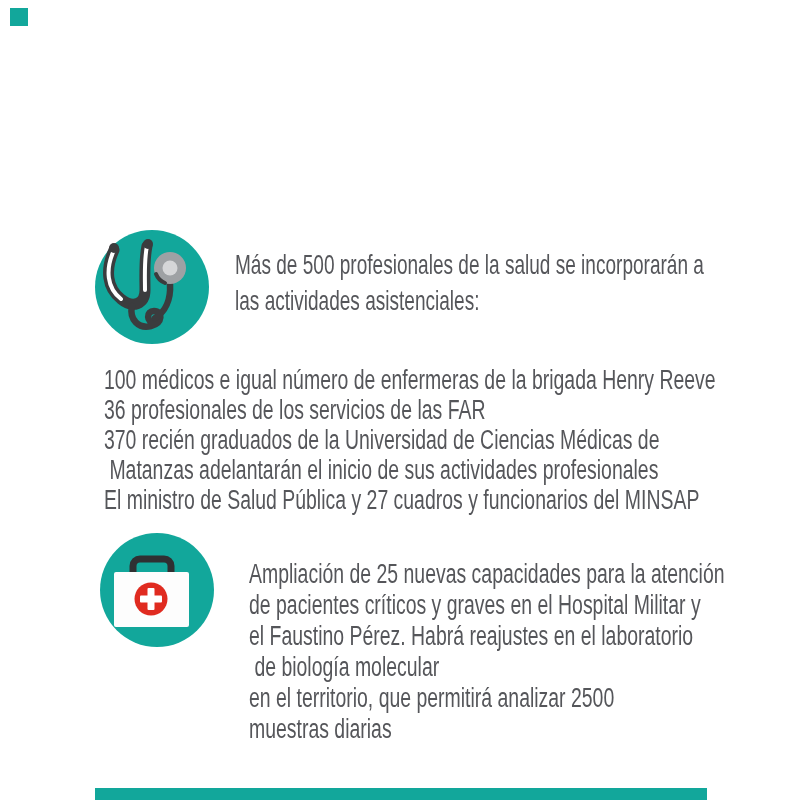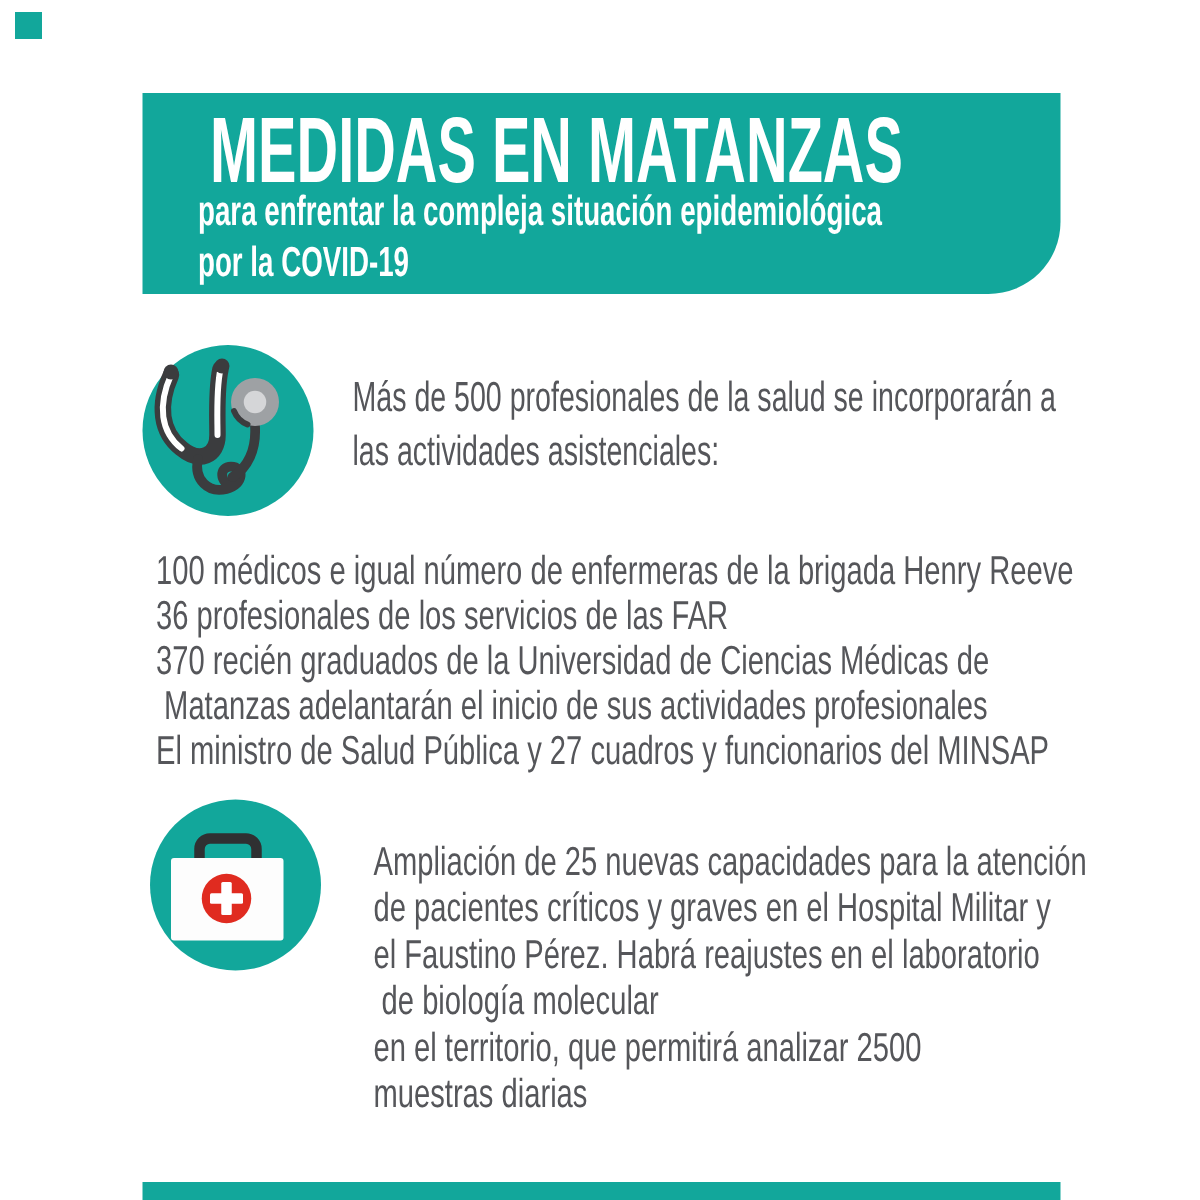--- a/index.html
+++ b/index.html
@@ -32,27 +32,20 @@
   #list-text{left:104px;top:365px;font-size:27px;line-height:30px;transform:scaleX(0.72);}
   #para2-text{left:249px;top:559px;font-size:27px;line-height:31px;transform:scaleX(0.72);}
 </style>
 </head>
 <body>
 
 <div id="canvas">
 
   <div id="corner-square" class="teal"></div>
 
-  <div id="banner" class="teal">
-    <div id="banner-title">MEDIDAS EN MATANZAS</div>
-    <div id="banner-subtitle">
-      <div class="line">para enfrentar la compleja situación epidemiológica</div>
-      <div class="line">por la COVID-19</div>
-    </div>
-  </div>
 
   <div id="circle-1" class="icon-circle teal">
     <svg viewBox="0 0 114 114">
       <g fill="none" stroke-linecap="round">
         <path d="M19 20 C10 40 12 58 26 69 C38 79 50 74 50 60 C50 48 49 30 52 16" stroke="#3b3c3e" stroke-width="11"></path>
         <path d="M19 20 C10 40 12 58 26 69" stroke="#ffffff" stroke-width="4"></path>
         <path d="M52 16 C49 30 50 48 50 60" stroke="#ffffff" stroke-width="4"></path>
         <path d="M37 76 C34 90 44 99 56 96 C68 93 68 81 59 81 C51 81 51 92 60 94" stroke="#3b3c3e" stroke-width="6.5"></path>
         <path d="M75 54 C76 70 70 82 60 88" stroke="#3b3c3e" stroke-width="6.5"></path>
       </g>

